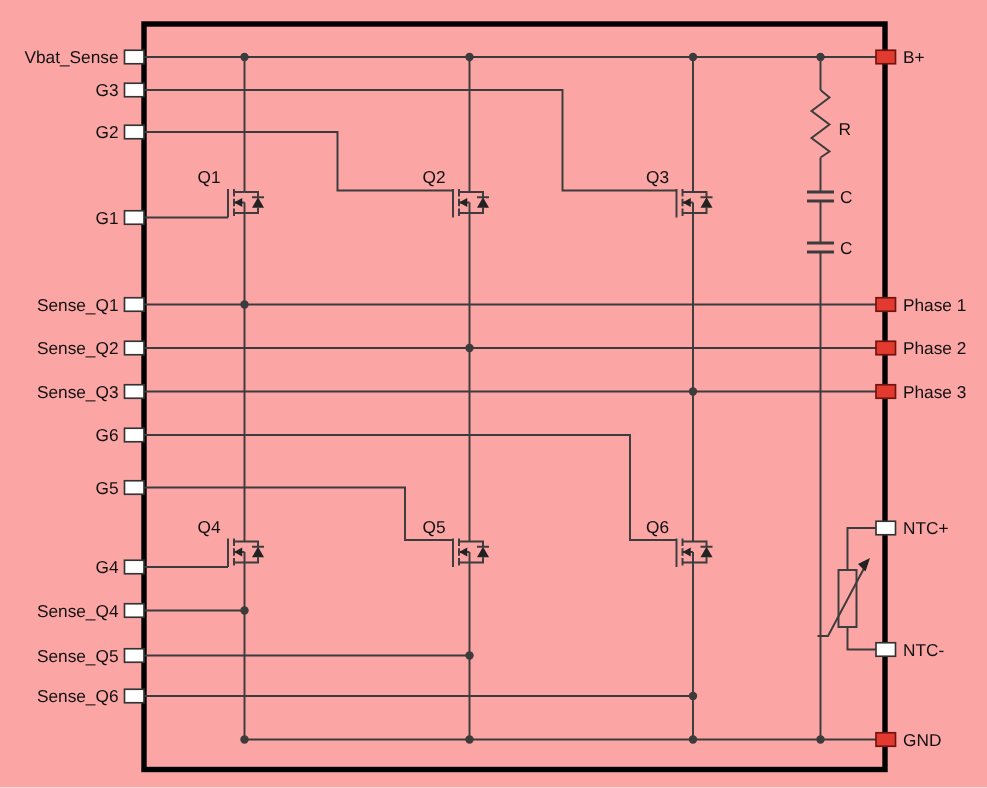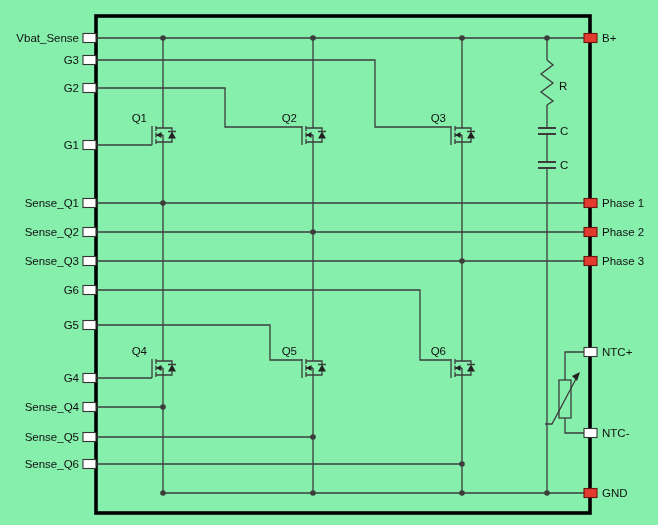--- a/index.html
+++ b/index.html
@@ -1,16 +1,16 @@
 <!DOCTYPE html>
 <html><head>
 <meta charset="utf-8">
 <style>
   html,body{margin:0;padding:0;background:#ffffff;}
-  .stage{width:658px;height:525px;position:relative;background:#86efac;}
+  .stage{width:658px;height:525px;position:relative;background:#fca5a5;}
   svg{display:block;}
   text{font-family:"Liberation Sans",sans-serif;font-size:11.5px;}
   .wire{fill:none;stroke-width:1.3;}
   .thick{fill:none;stroke-width:1.9;}
   .outline{fill:none;stroke-width:3.6;}
   .filled{fill:#222222;stroke:none;}
   .pin{stroke-width:1.1;}
   .pin-power{stroke:#6e1410;}
   .pin-signal{stroke:#333333;}
   .dot{stroke:none;}

